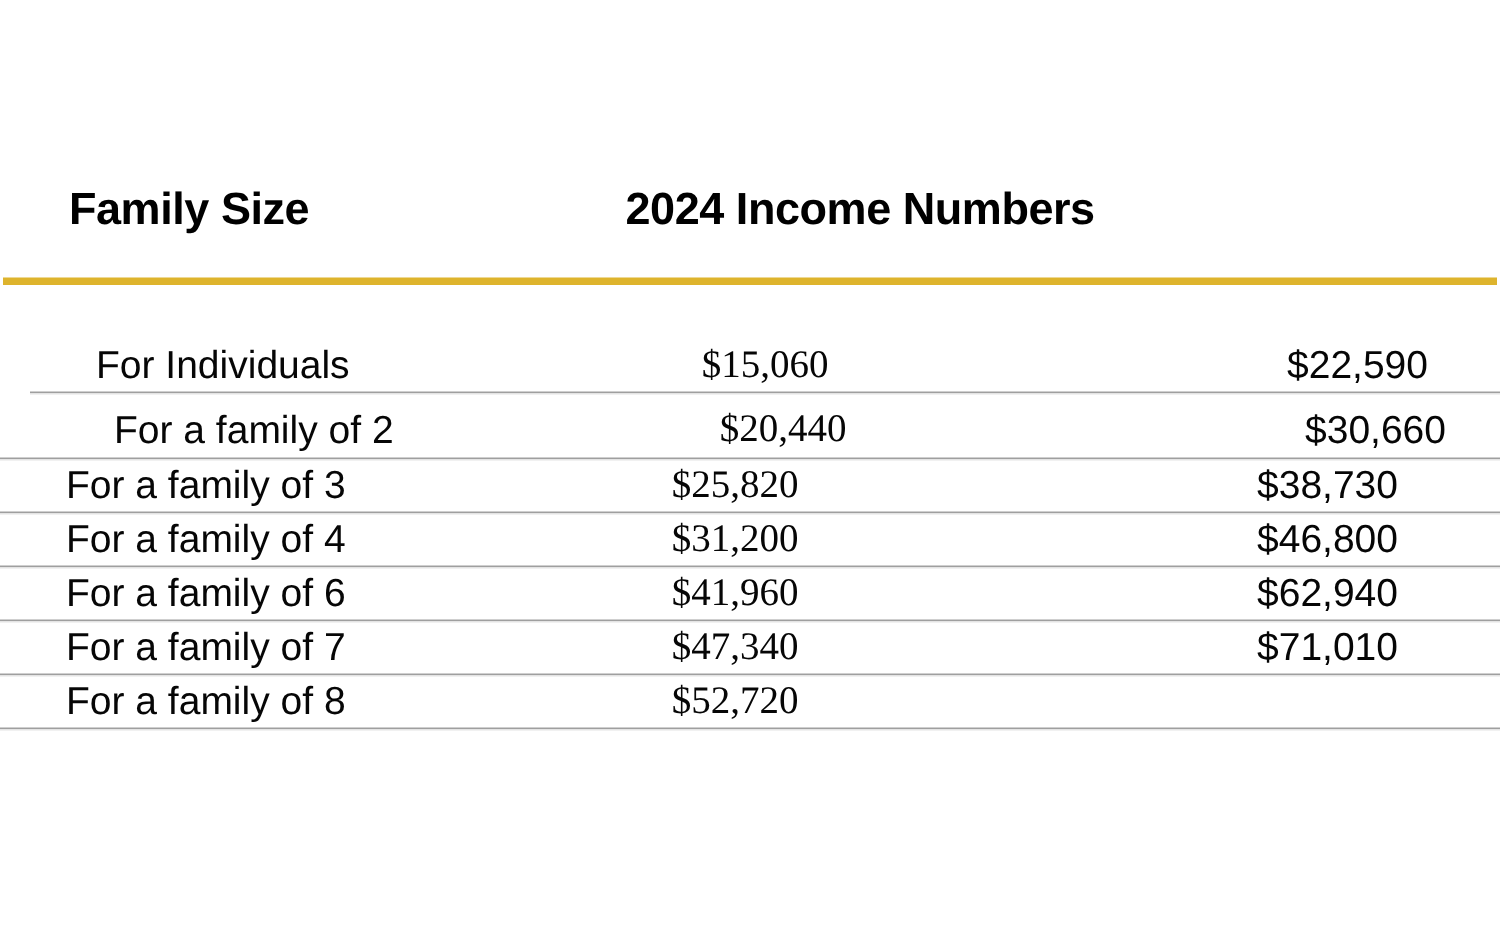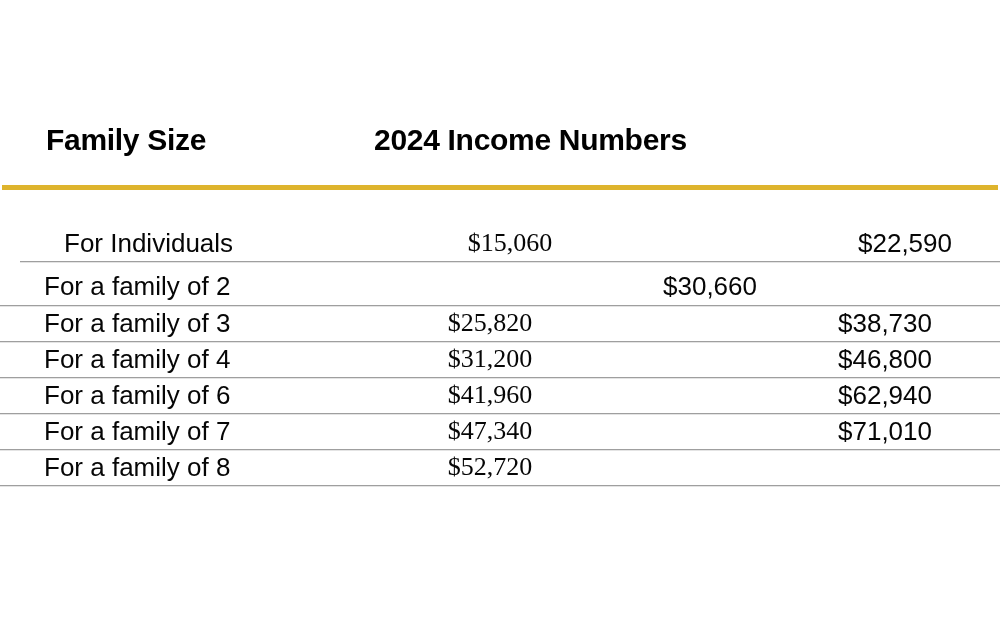--- a/index.html
+++ b/index.html
@@ -21,20 +21,21 @@
     display: grid;
     grid-template-columns: 330px 320px 120px 230px;
     width: 100%;
   }
   .header-row {
     position: absolute;
     top: 114px;
     left: 0;
     height: 52px;
     align-items: center;
+    gap: 43px;
   }
   .header-cell {
     font-weight: 700;
     font-size: 30px;
     color: #000000;
     letter-spacing: -0.3px;
     white-space: nowrap;
   }
   .header-cell.left { padding-left: 46px; }
   .header-cell.center { text-align: center; margin-left: 44px; }
@@ -56,21 +57,21 @@
     align-items: end;
     padding-bottom: 5px;
     box-sizing: border-box;
     border-bottom: 1px solid #9f9f9f;
     box-shadow: 0 1px 0 #e4e4e4;
     font-size: 26px;
     line-height: 26px;
     white-space: nowrap;
   }
   .trow.first { height: 73px; margin-left: 20px; }
-  .trow.second { height: 44px; padding-bottom: 6px; }
+  .trow.second { height: 44px; padding-bottom: 6px; padding-left: 32px; }
   .trow.std { height: 36px; }
   .cell-label { padding-left: 44px; }
   .cell-income { text-align: center; font-family: Liberation Serif, serif; }
   .cell-percent { text-align: center; }
   .spacer-cell { }
 </style>
 </head>
 <body>
 
 <div class="screen">
@@ -87,20 +88,21 @@
 
     <div class="grid trow first">
       <div class="cell-label">For Individuals</div>
       <div class="cell-income">$15,060</div>
       <div class="spacer-cell"></div>
       <div class="cell-percent">$22,590</div>
     </div>
 
     <div class="grid trow second">
       <div class="cell-label">For a family of 2</div>
+      <div class="cell-income">$20,440</div>
       <div class="spacer-cell"></div>
       <div class="cell-percent">$30,660</div>
     </div>
 
     <div class="grid trow std">
       <div class="cell-label">For a family of 3</div>
       <div class="cell-income">$25,820</div>
       <div class="spacer-cell"></div>
       <div class="cell-percent">$38,730</div>
     </div>

